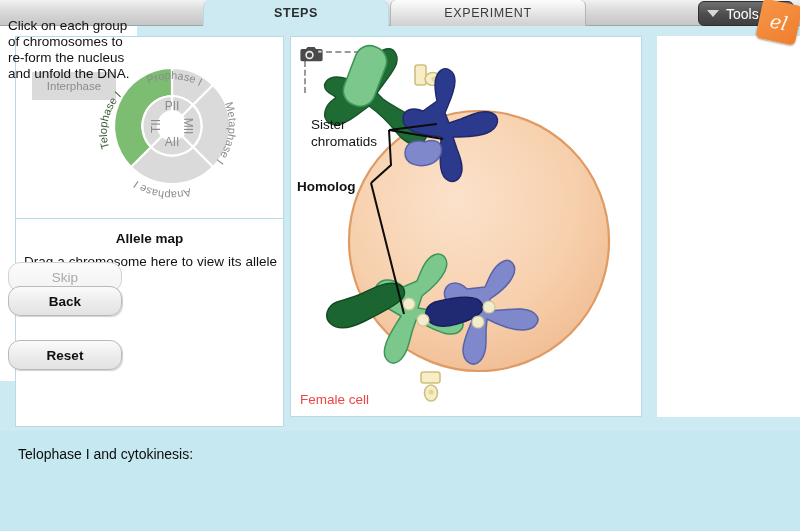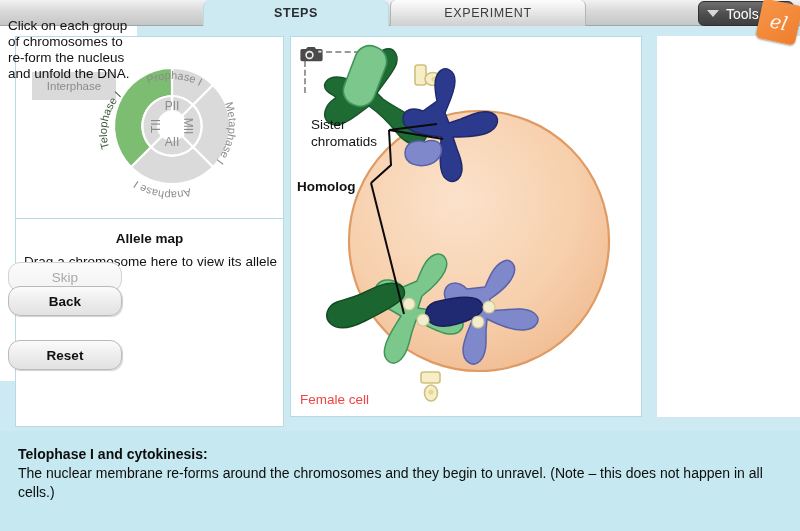--- a/index.html
+++ b/index.html
@@ -144,21 +144,21 @@
   #btn-skip{top:262px;}
   #btn-back{top:286px;}
   #btn-reset{top:340px;}
 
   
   #caption{
     position:absolute;left:0;top:431px;width:800px;height:100px;
     background:#c6e8f0;
     box-sizing:border-box;padding:14px 18px 0 18px;
   }
-  #cap-title{font-size:14px;font-weight:bold;color:#0d0d0d;line-height:19px;}
+  #cap-title{font-size:14px;font-weight:normal;color:#0d0d0d;line-height:19px;}
   #cap-body{font-size:14px;color:#0d0d0d;line-height:19px;}
 </style>
 </head>
 <body>
 
 <div id="tabbar">
   <div class="tab active" id="tab-steps">
     <span>STEPS</span>
   </div>
   <div class="tab inactive" id="tab-experiment">
@@ -360,14 +360,13 @@
   <div class="sbtn" id="btn-back">
     <span>Back</span>
   </div>
   <div class="sbtn" id="btn-reset">
     <span>Reset</span>
   </div>
 </div>
 
 <div id="caption">
   <div id="cap-title">Telophase I and cytokinesis:</div>
-  <div id="cap-body">The nuclear membrane re-forms around the chromosomes and they begin to unravel. (Note – this does not happen in all cells.)</div>
 </div>
 
 </body></html>

